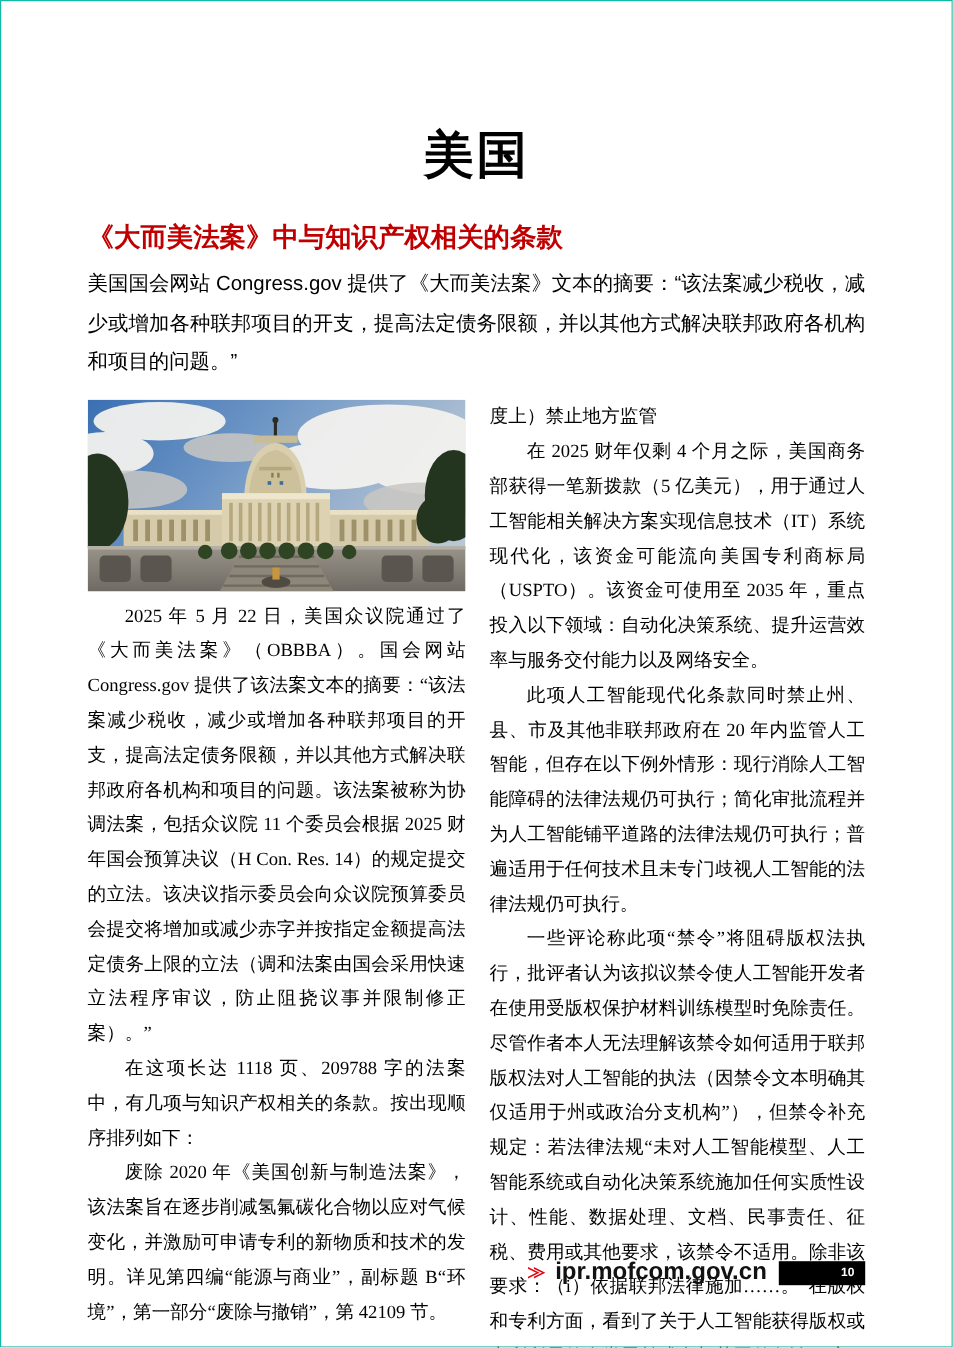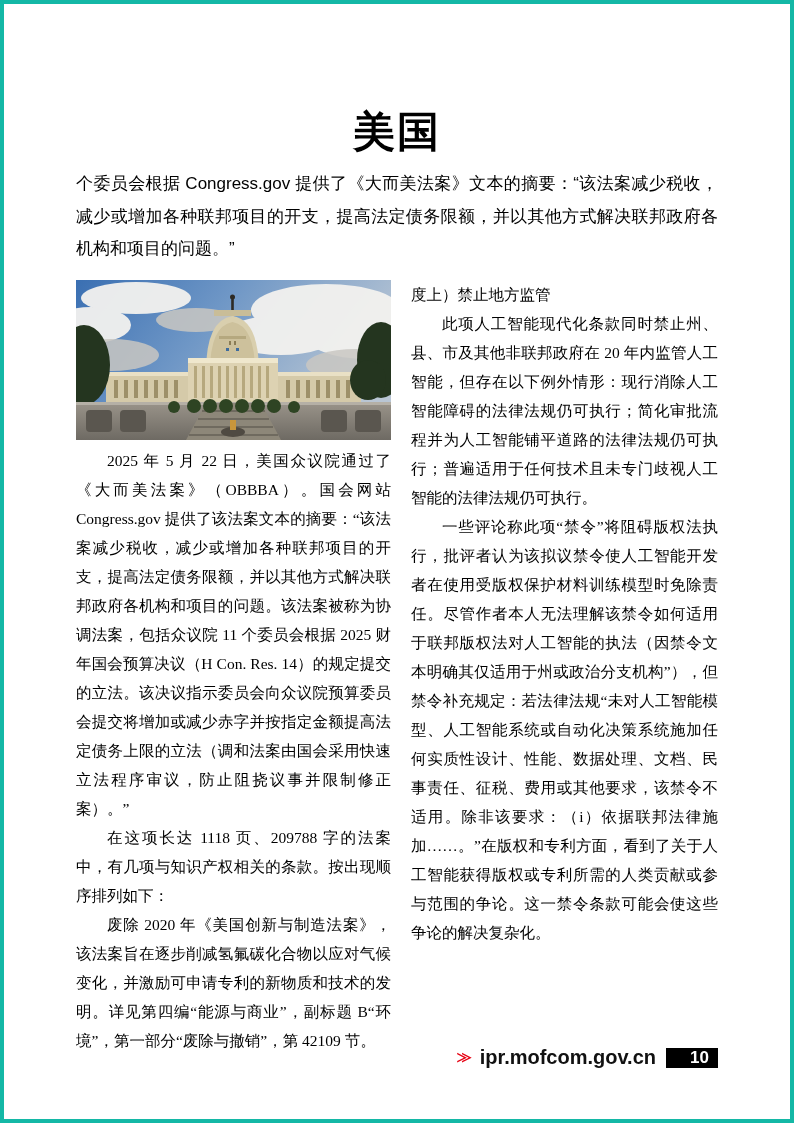--- a/index.html
+++ b/index.html
@@ -7,21 +7,21 @@
   body {
     width: 794px; height: 1123px;
     position: relative;
     font-family: "Liberation Sans", sans-serif;
     color: #000;
     overflow: hidden;
   }
   .page {
     position: absolute; inset: 0;
     background: #fff;
-    border: 4px solid #14b8a6;
+    border: 1px solid #14b8a6;
     padding: 0 72px;
   }
   .doc-title {
     margin-top: 100px;
     text-align: center;
     font-size: 42px;
     font-weight: 600;
     letter-spacing: 2px;
     font-family: "Liberation Sans", sans-serif;
   }
@@ -75,40 +75,41 @@
     font-weight: 700;
     font-size: 15px;
     letter-spacing: -2px;
   }
   .footer .site {
     font-size: 20px;
     font-weight: 600;
     color: #111;
   }
   .page-num-box {
-    width: 52px; height: 20px;
+    width: 72px; height: 20px;
     background: #000;
     color: #fff;
-    font-size: 17px;
+    font-size: 10px;
     font-weight: 700;
     display: flex;
     align-items: center;
     justify-content: flex-end;
     padding-right: 9px;
   }
 </style>
 </head>
 <body>
 
 <div class="page">
 
   <h1 class="doc-title">美国</h1>
 
-
-  <p class="intro">个委员会根据 Congress.gov 提供了《大而美法案》文本的摘要：“该法案减少税收，减少或增加各种联邦项目的开支，提高法定债务限额，并以其他方式解决联邦政府各机构和项目的问题。”</p>
+  <h2 class="section-heading">《大而美法案》中与知识产权相关的条款</h2>
+
+  <p class="intro">美国国会网站 Congress.gov 提供了《大而美法案》文本的摘要：“该法案减少税收，减少或增加各种联邦项目的开支，提高法定债务限额，并以其他方式解决联邦政府各机构和项目的问题。”</p>
 
   <div class="columns">
 
     <div class="col">
       <div class="photo-wrap">
 
         <svg width="315" height="160" viewBox="0 0 315 160">
           <defs>
             <linearGradient id="sky" x1="0" y1="0" x2="1" y2="0.4">
               <stop offset="0" stop-color="#3a6fb2"></stop>
@@ -224,20 +225,21 @@
       <div>
           <p class="para">2025 年 5 月 22 日，美国众议院通过了《大而美法案》（OBBBA）。国会网站 Congress.gov 提供了该法案文本的摘要：“该法案减少税收，减少或增加各种联邦项目的开支，提高法定债务限额，并以其他方式解决联邦政府各机构和项目的问题。该法案被称为协调法案，包括众议院 11 个委员会根据 2025 财年国会预算决议（H Con. Res. 14）的规定提交的立法。该决议指示委员会向众议院预算委员会提交将增加或减少赤字并按指定金额提高法定债务上限的立法（调和法案由国会采用快速立法程序审议，防止阻挠议事并限制修正案）。”</p>
           <p class="para">在这项长达 1118 页、209788 字的法案中，有几项与知识产权相关的条款。按出现顺序排列如下：</p>
           <p class="para">废除 2020 年《美国创新与制造法案》，该法案旨在逐步削减氢氟碳化合物以应对气候变化，并激励可申请专利的新物质和技术的发明。详见第四编“能源与商业”，副标题 B“环境”，第一部分“废除与撤销”，第 42109 节。</p>
         </div>
     </div>
 
     <div class="col">
       <div>
           <p class="para bold no-indent">度上）禁止地方监管</p>
+          <p class="para">在 2025 财年仅剩 4 个月之际，美国商务部获得一笔新拨款（5 亿美元），用于通过人工智能相关解决方案实现信息技术（IT）系统现代化，该资金可能流向美国专利商标局（USPTO）。该资金可使用至 2035 年，重点投入以下领域：自动化决策系统、提升运营效率与服务交付能力以及网络安全。</p>
           <p class="para">此项人工智能现代化条款同时禁止州、县、市及其他非联邦政府在 20 年内监管人工智能，但存在以下例外情形：现行消除人工智能障碍的法律法规仍可执行；简化审批流程并为人工智能铺平道路的法律法规仍可执行；普遍适用于任何技术且未专门歧视人工智能的法律法规仍可执行。</p>
           <p class="para">一些评论称此项“禁令”将阻碍版权法执行，批评者认为该拟议禁令使人工智能开发者在使用受版权保护材料训练模型时免除责任。尽管作者本人无法理解该禁令如何适用于联邦版权法对人工智能的执法（因禁令文本明确其仅适用于州或政治分支机构”），但禁令补充规定：若法律法规“未对人工智能模型、人工智能系统或自动化决策系统施加任何实质性设计、性能、数据处理、文档、民事责任、征税、费用或其他要求，该禁令不适用。除非该要求：（i）依据联邦法律施加……。”在版权和专利方面，看到了关于人工智能获得版权或专利所需的人类贡献或参与范围的争论。这一禁令条款可能会使这些争论的解决复杂化。</p>
         </div>
     </div>
 
   </div>
 
   <div class="footer">
     <span class="chevrons">≫</span>
     <span class="site">ipr.mofcom.gov.cn</span>

